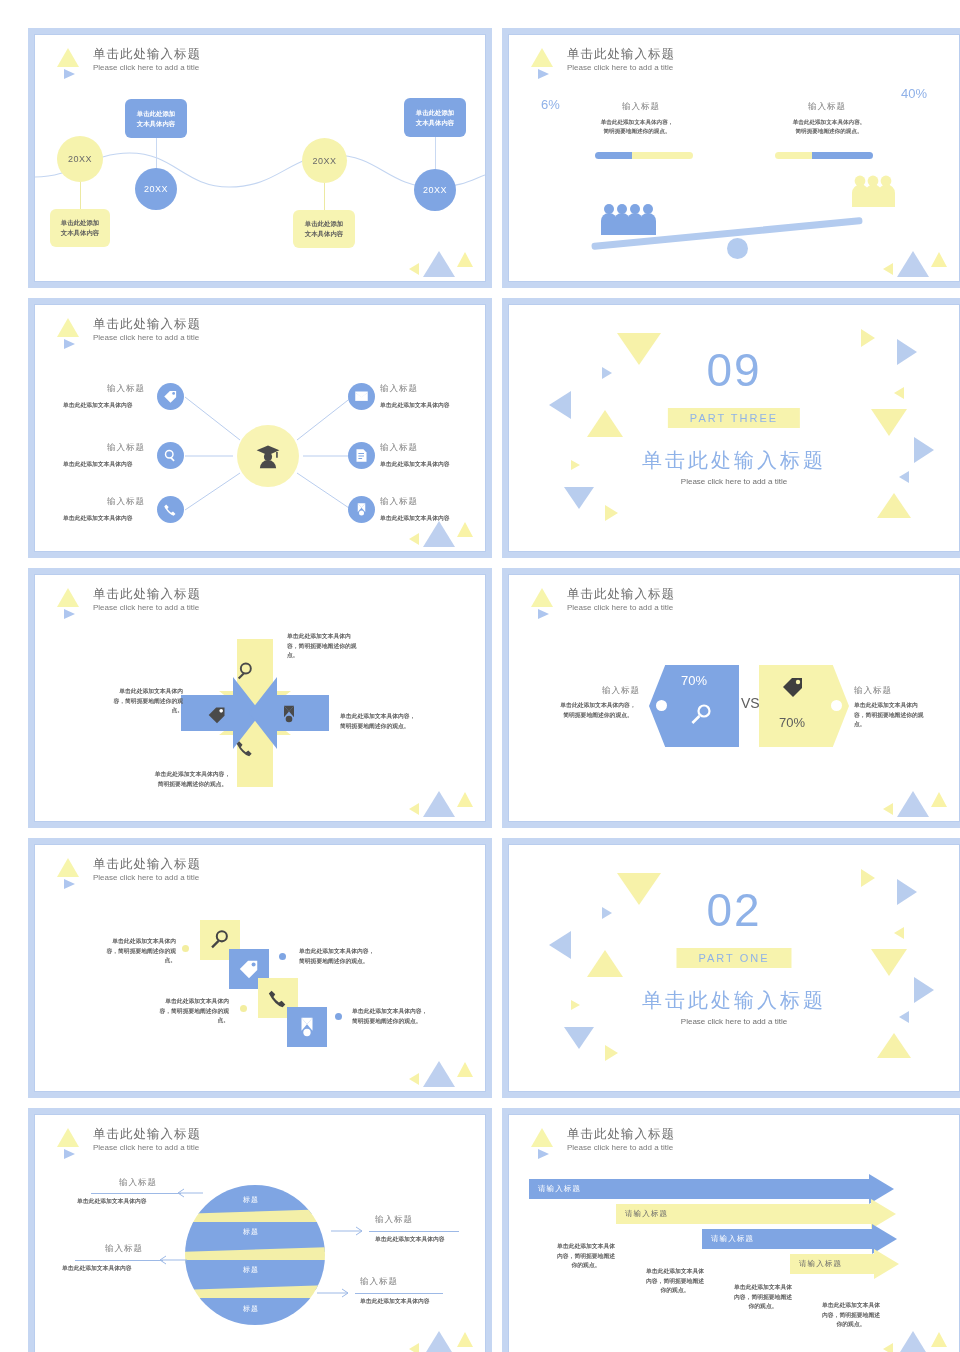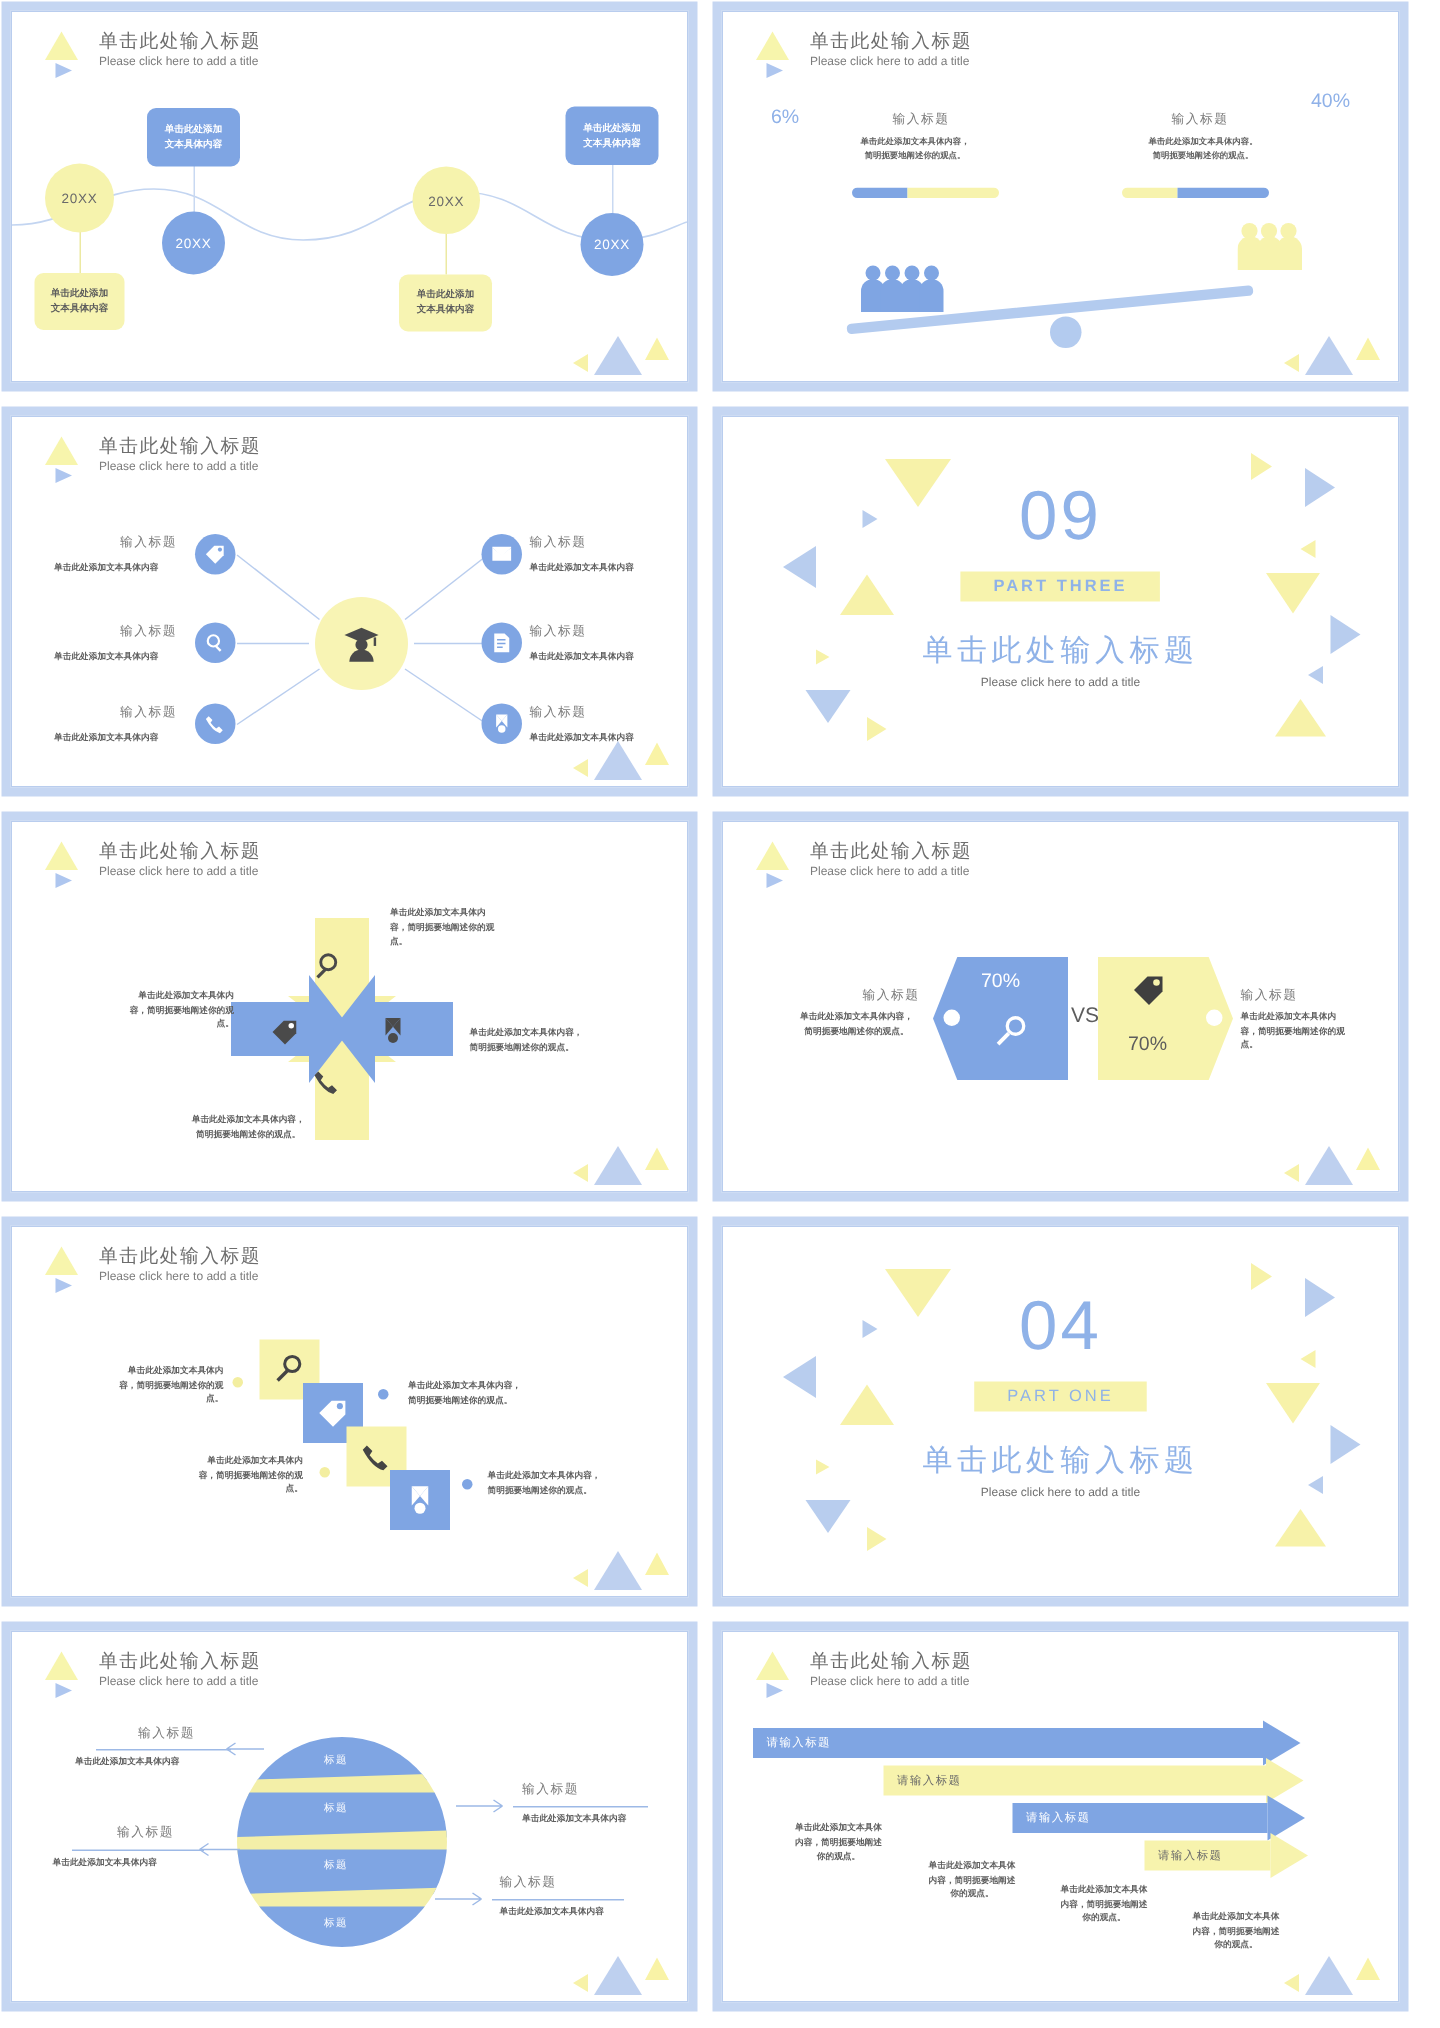--- a/index.html
+++ b/index.html
@@ -8,21 +8,21 @@
     width:960px; height:1352px;
     font-family:"Liberation Sans","DejaVu Sans",sans-serif;
     position:relative; overflow:hidden;
   }
   .deck {
     width:876px; height:1352px;
     display:grid;
     grid-template-columns:464px 464px;
     grid-template-rows:repeat(5, 260px);
     column-gap:16px; row-gap:10px;
-    padding:1px;
+    padding:28px;
     background:#ffffff;
     gap:10px;
   }
   .slide {
     position:relative;
     width:464px; height:260px;
     background:#c5d6f2;
     padding:6px;
   }
   .slide-inner {
@@ -361,21 +361,21 @@
   <i class="dtri" style="left:96px;top:200px;border-top:8px solid transparent;border-bottom:8px solid transparent;border-left:13px solid #f7f2a9;"></i>
   <i class="dtri" style="left:352px;top:24px;border-top:9px solid transparent;border-bottom:9px solid transparent;border-left:14px solid #f7f2a9;"></i>
   <i class="dtri" style="left:388px;top:34px;border-top:13px solid transparent;border-bottom:13px solid transparent;border-left:20px solid #b8cdee;"></i>
   <i class="dtri" style="left:385px;top:82px;border-top:6px solid transparent;border-bottom:6px solid transparent;border-right:10px solid #f7f2a9;"></i>
   <i class="dtri" style="left:362px;top:104px;border-left:18px solid transparent;border-right:18px solid transparent;border-top:27px solid #f7f2a9;"></i>
   <i class="dtri" style="left:405px;top:132px;border-top:13px solid transparent;border-bottom:13px solid transparent;border-left:20px solid #b8cdee;"></i>
   <i class="dtri" style="left:390px;top:166px;border-top:6px solid transparent;border-bottom:6px solid transparent;border-right:10px solid #b8cdee;"></i>
   <i class="dtri" style="left:368px;top:188px;border-left:17px solid transparent;border-right:17px solid transparent;border-bottom:25px solid #f7f2a9;"></i>
 
   <div class="div-num" style="top:38px;">09</div>
-  <div class="div-badge" style="top:103px;font-weight:bold;">PART THREE</div>
+  <div class="div-badge" style="top:103px;">PART THREE</div>
   <div class="div-cn" style="top:142px;">单击此处输入标题</div>
   <div class="div-en" style="top:172px;">Please click here to add a title</div>
 </div>
     </div>
 
 <div class="slide">
       <div class="slide-inner">
   <div class="hdr">
     <span class="tri-y"></span>
     <span class="tri-b"></span>
@@ -533,21 +533,21 @@
   <i class="dtri" style="left:55px;top:182px;border-left:15px solid transparent;border-right:15px solid transparent;border-top:22px solid #b8cdee;"></i>
   <i class="dtri" style="left:96px;top:200px;border-top:8px solid transparent;border-bottom:8px solid transparent;border-left:13px solid #f7f2a9;"></i>
   <i class="dtri" style="left:352px;top:24px;border-top:9px solid transparent;border-bottom:9px solid transparent;border-left:14px solid #f7f2a9;"></i>
   <i class="dtri" style="left:388px;top:34px;border-top:13px solid transparent;border-bottom:13px solid transparent;border-left:20px solid #b8cdee;"></i>
   <i class="dtri" style="left:385px;top:82px;border-top:6px solid transparent;border-bottom:6px solid transparent;border-right:10px solid #f7f2a9;"></i>
   <i class="dtri" style="left:362px;top:104px;border-left:18px solid transparent;border-right:18px solid transparent;border-top:27px solid #f7f2a9;"></i>
   <i class="dtri" style="left:405px;top:132px;border-top:13px solid transparent;border-bottom:13px solid transparent;border-left:20px solid #b8cdee;"></i>
   <i class="dtri" style="left:390px;top:166px;border-top:6px solid transparent;border-bottom:6px solid transparent;border-right:10px solid #b8cdee;"></i>
   <i class="dtri" style="left:368px;top:188px;border-left:17px solid transparent;border-right:17px solid transparent;border-bottom:25px solid #f7f2a9;"></i>
 
-  <div class="div-num" style="top:38px;">04</div>
+  <div class="div-num" style="top:38px;">02</div>
   <div class="div-badge" style="top:103px;">PART ONE</div>
   <div class="div-cn" style="top:142px;">单击此处输入标题</div>
   <div class="div-en" style="top:172px;">Please click here to add a title</div>
 </div>
     </div>
 
 <div class="slide">
       <div class="slide-inner">
   <div class="hdr">
     <span class="tri-y"></span>

